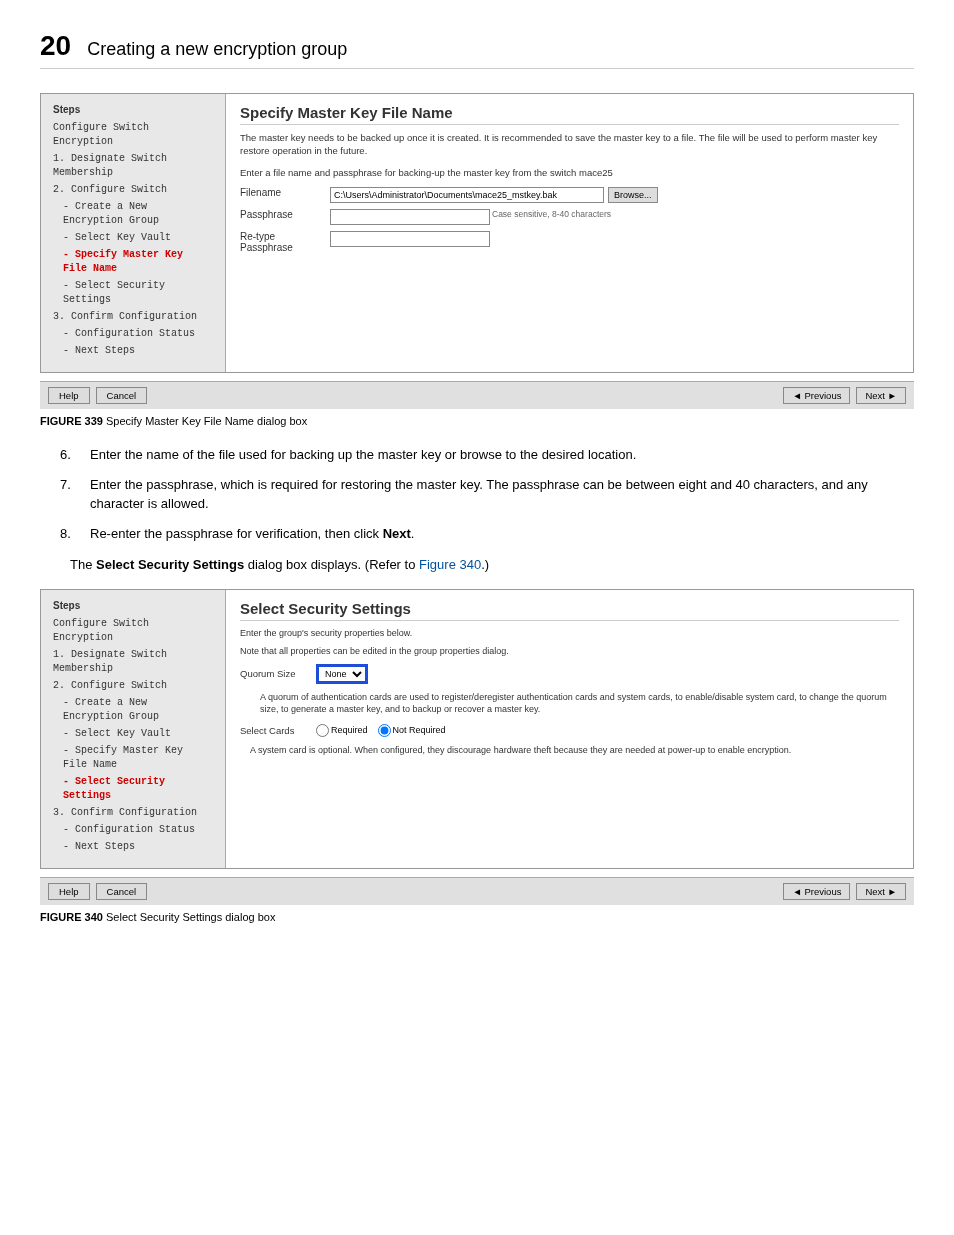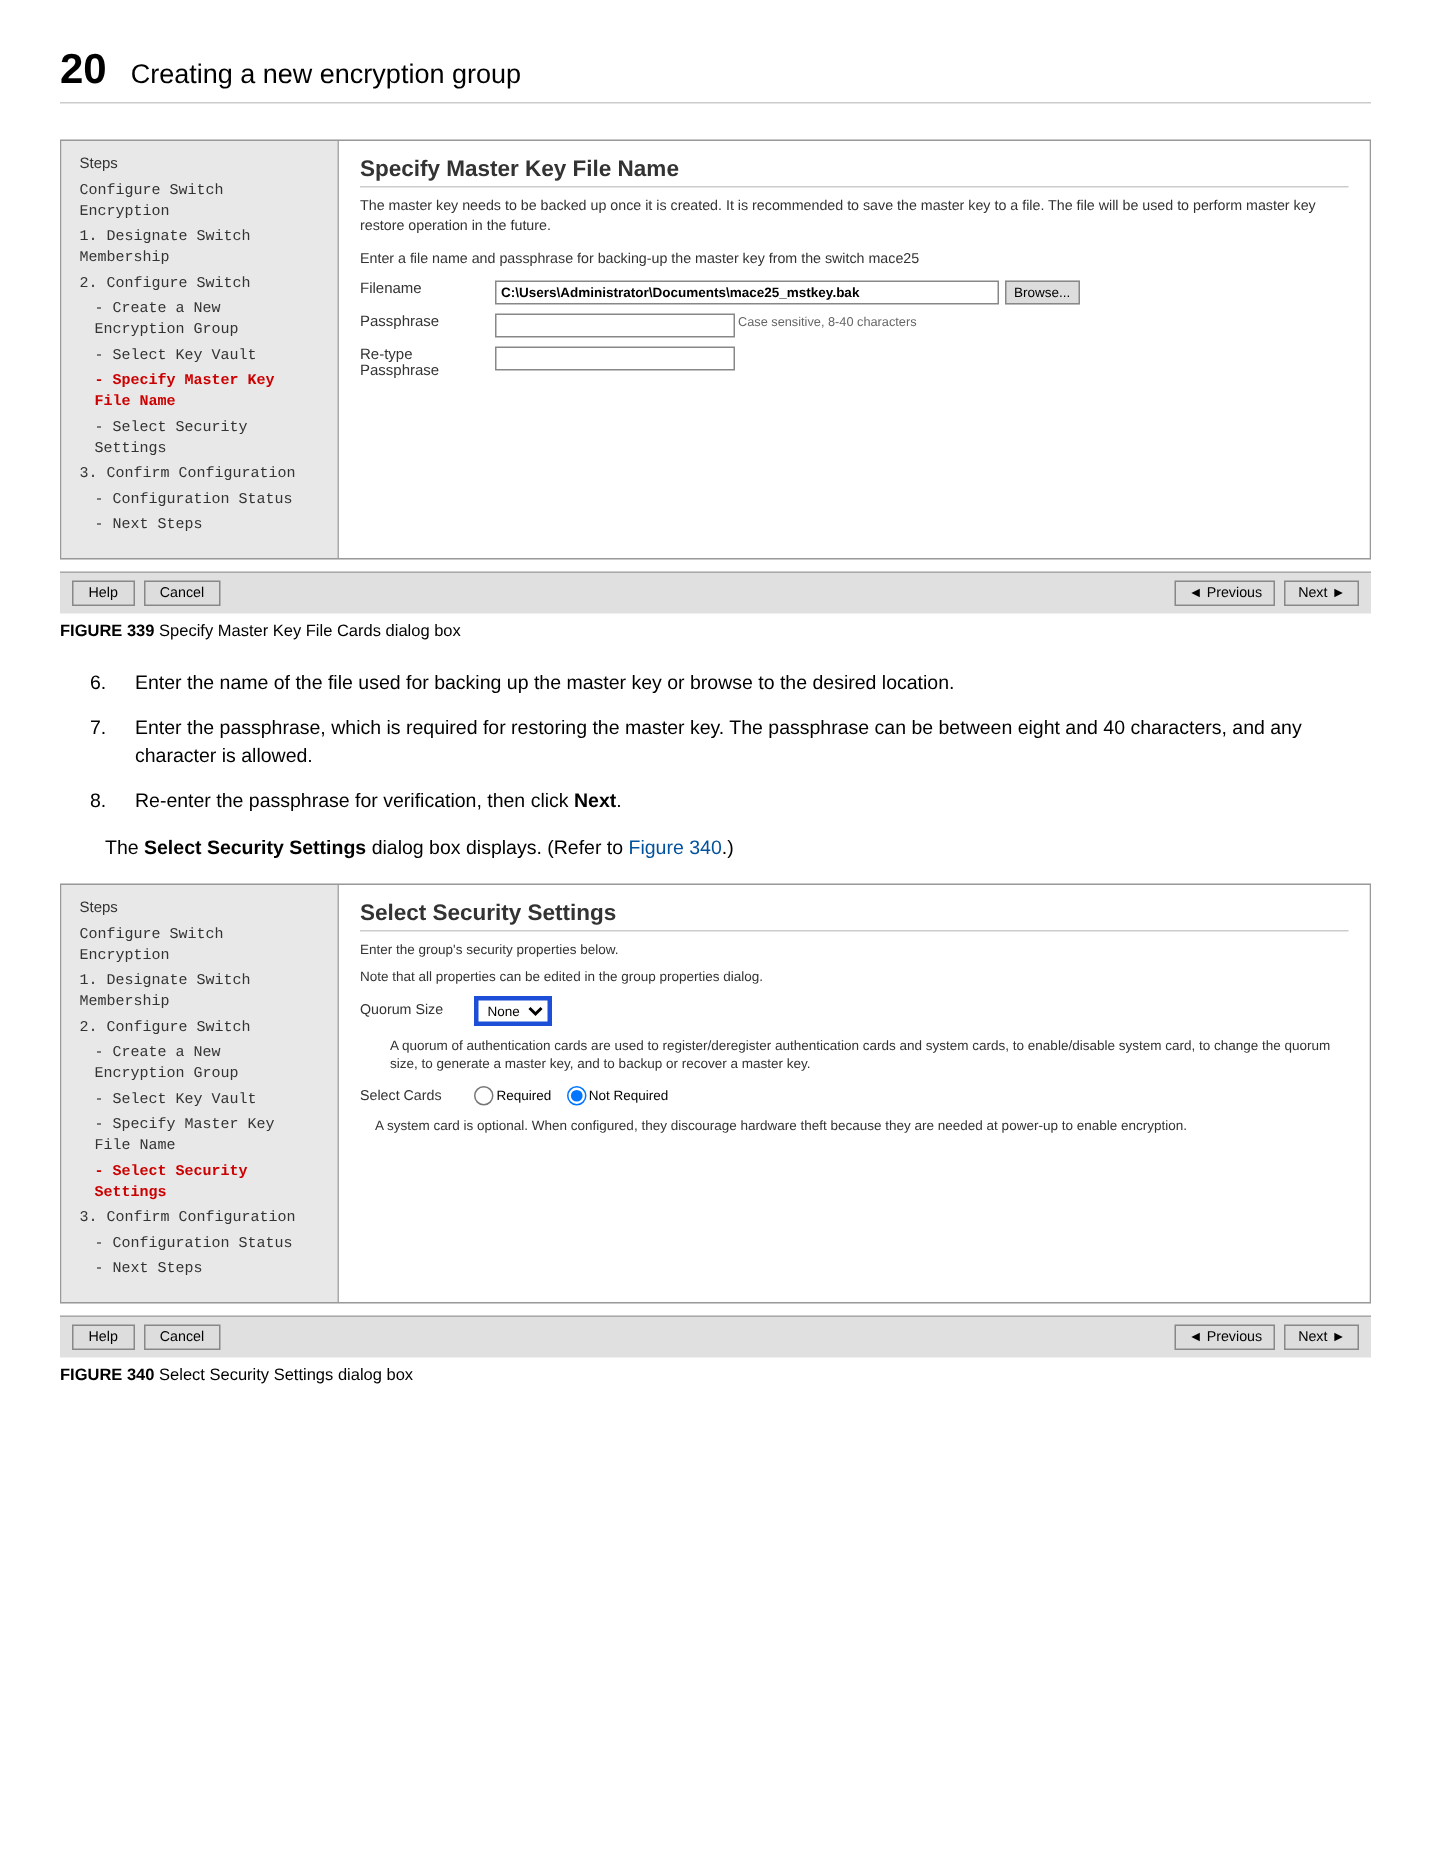--- a/index.html
+++ b/index.html
@@ -44,21 +44,21 @@
     .dialog-left {
       width: 185px;
       min-width: 185px;
       border-right: 1px solid #aaa;
       padding: 10px 12px;
       background: #e8e8e8;
       font-size: 10.5px;
     }
     .dialog-left .steps-title {
       font-size: 10px;
-      font-weight: normal;
+      font-weight: bold;
       color: #333;
       margin-bottom: 6px;
     }
     .dialog-left .step-item {
       color: #333;
       margin-bottom: 3px;
       font-size: 10px;
       line-height: 1.4;
       font-family: Liberation Mono, monospace;
     }
@@ -267,21 +267,21 @@
       <div class="step-item indent1">- Next Steps</div>
     </div>
 
     <div class="dialog-right">
       <div class="panel-title">Specify Master Key File Name</div>
       <div class="panel-desc">The master key needs to be backed up once it is created. It is recommended to save the master key to a file. The file will be used to perform master key restore operation in the future.</div>
       <div class="panel-desc">Enter a file name and passphrase for backing-up the master key from the switch mace25</div>
 
       <div class="form-row">
         <div class="form-label">Filename</div>
-        <input class="form-input" type="text" style="width: 336px; flex: 0 0 auto; font-weight: bold;" value="C:\Users\Administrator\Documents\mace25_mstkey.bak">
+        <input class="form-input" type="text" style="width: 274px; flex: 0 0 auto;" value="C:\Users\Administrator\Documents\mace25_mstkey.bak">
         <button class="form-browse">Browse...</button>
       </div>
 
       <div class="form-row">
         <div class="form-label">Passphrase</div>
         <input class="form-input" type="password" style="width: 160px; flex: 0 0 auto;">
         <span class="form-hint">Case sensitive, 8-40 characters</span>
       </div>
 
       <div class="form-row">
@@ -298,21 +298,21 @@
     </div>
     <div class="footer-right">
       <button class="footer-nav-btn">◄ Previous</button>
       <button class="footer-nav-btn">Next ►</button>
     </div>
   </div>
 </div>
 
 <div class="figure-caption">
   <strong>FIGURE 339</strong>
-  <span>  Specify Master Key File Cards dialog box</span>
+  <span>  Specify Master Key File Name dialog box</span>
 </div>
 
 <div class="numbered-list">
   <div class="numbered-item">
     <span class="num">6.</span>
     <span class="content">Enter the name of the file used for backing up the master key or browse to the desired location.</span>
   </div>
   <div class="numbered-item">
     <span class="num">7.</span>
     <span class="content">Enter the passphrase, which is required for restoring the master key. The passphrase can be between eight and 40 characters, and any character is allowed.</span>

